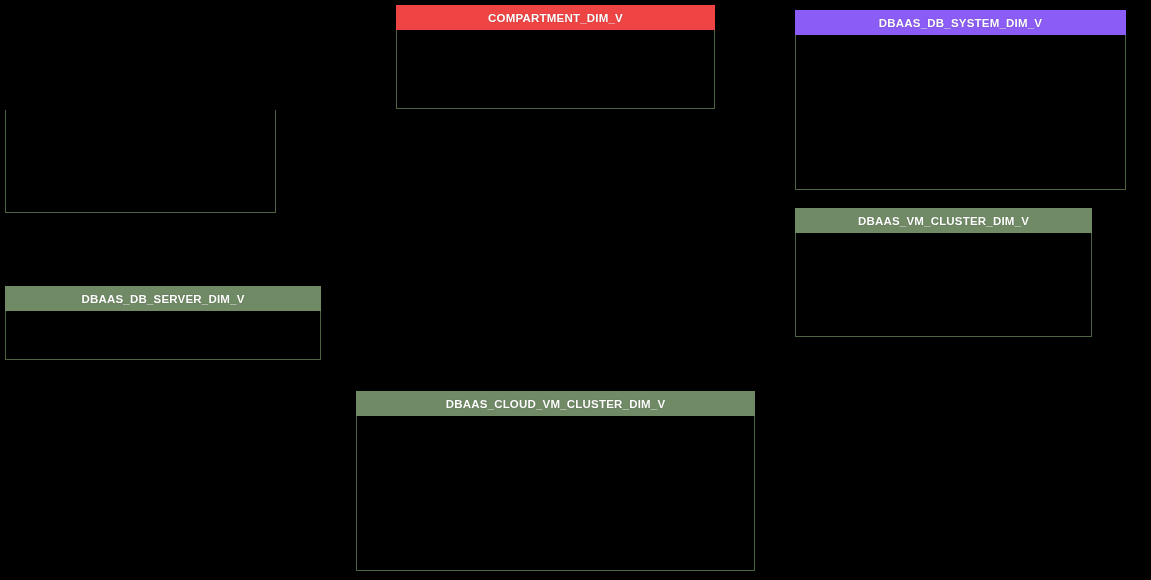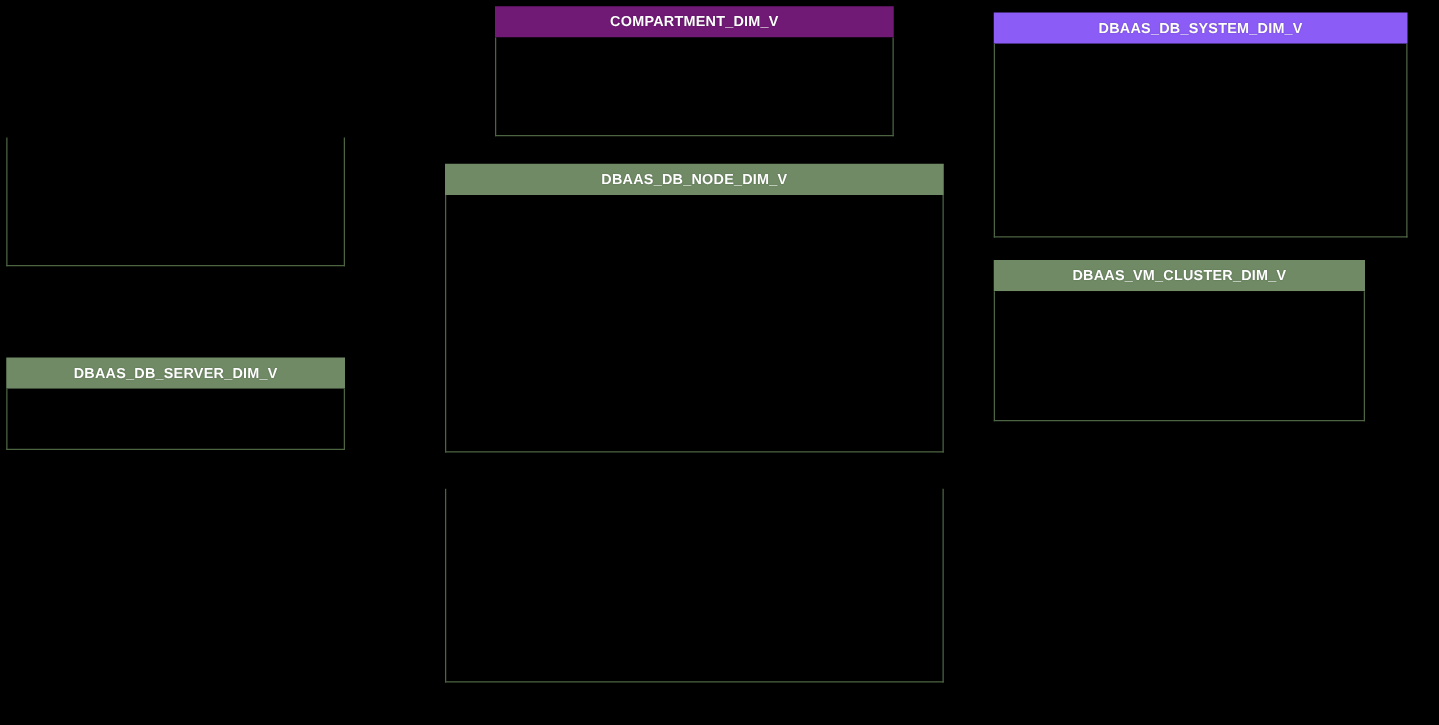--- a/index.html
+++ b/index.html
@@ -46,52 +46,47 @@
     margin: 0;
     padding: 0;
     list-style: none;
   }
 </style>
 </head>
 <body>
 
 <div id="canvas" style="width: 1151px; height: 580px; background: rgb(0, 0, 0);">
     <div class="entity" style="left: 396px; top: 5px; width: 319px;">
-      <div class="entity-header" style="height: 25px; background: #701a75; color: rgb(255, 255, 255);">COMPARTMENT_DIM_V</div>
+      <div class="entity-header" style="height: 25px; background: #ef4444; color: rgb(255, 255, 255);">COMPARTMENT_DIM_V</div>
       <div class="entity-body" style="height: 79px; background: rgb(0, 0, 0); border-color: rgb(77, 100, 66);">
         <ul class="entity-fields"></ul>
       </div>
     </div>
     <div class="entity" style="left: 795px; top: 10px; width: 331px;">
       <div class="entity-header" style="height: 25px; background: #8b5cf6; color: rgb(255, 255, 255);">DBAAS_DB_SYSTEM_DIM_V</div>
       <div class="entity-body" style="height: 155px; background: rgb(0, 0, 0); border-color: rgb(77, 100, 66);">
         <ul class="entity-fields"></ul>
       </div>
     </div>
     <div class="entity" style="left: 5px; top: 110px; width: 271px;">
       <div class="entity-body" style="height: 103px; background: rgb(0, 0, 0); border-color: rgb(77, 100, 66);">
         <ul class="entity-fields"></ul>
       </div>
     </div>
-    <div class="entity" style="left: 356px; top: 131px; width: 399px;">
-      <div class="entity-header" style="height: 25px; background: rgb(111, 138, 100); color: rgb(255, 255, 255);">DBAAS_DB_NODE_DIM_V</div>
-      <div class="entity-body" style="height: 206px; background: rgb(0, 0, 0); border-color: rgb(77, 100, 66);">
-        <ul class="entity-fields"></ul>
-      </div>
-    </div>
     <div class="entity" style="left: 795px; top: 208px; width: 297px;">
       <div class="entity-header" style="height: 25px; background: rgb(111, 138, 100); color: rgb(255, 255, 255);">DBAAS_VM_CLUSTER_DIM_V</div>
       <div class="entity-body" style="height: 104px; background: rgb(0, 0, 0); border-color: rgb(77, 100, 66);">
         <ul class="entity-fields"></ul>
       </div>
     </div>
-    <div class="entity" style="left: 5px; top: 286px; width: 271px;">
+    <div class="entity" style="left: 5px; top: 286px; width: 316px;">
       <div class="entity-header" style="height: 25px; background: rgb(111, 138, 100); color: rgb(255, 255, 255);">DBAAS_DB_SERVER_DIM_V</div>
       <div class="entity-body" style="height: 49px; background: rgb(0, 0, 0); border-color: rgb(77, 100, 66);">
         <ul class="entity-fields"></ul>
       </div>
     </div>
     <div class="entity" style="left: 356px; top: 391px; width: 399px;">
+      <div class="entity-header" style="height: 25px; background: rgb(111, 138, 100); color: rgb(255, 255, 255);">DBAAS_CLOUD_VM_CLUSTER_DIM_V</div>
       <div class="entity-body" style="height: 155px; background: rgb(0, 0, 0); border-color: rgb(77, 100, 66);">
         <ul class="entity-fields"></ul>
       </div>
     </div>
   </div>
 
 </body></html>

